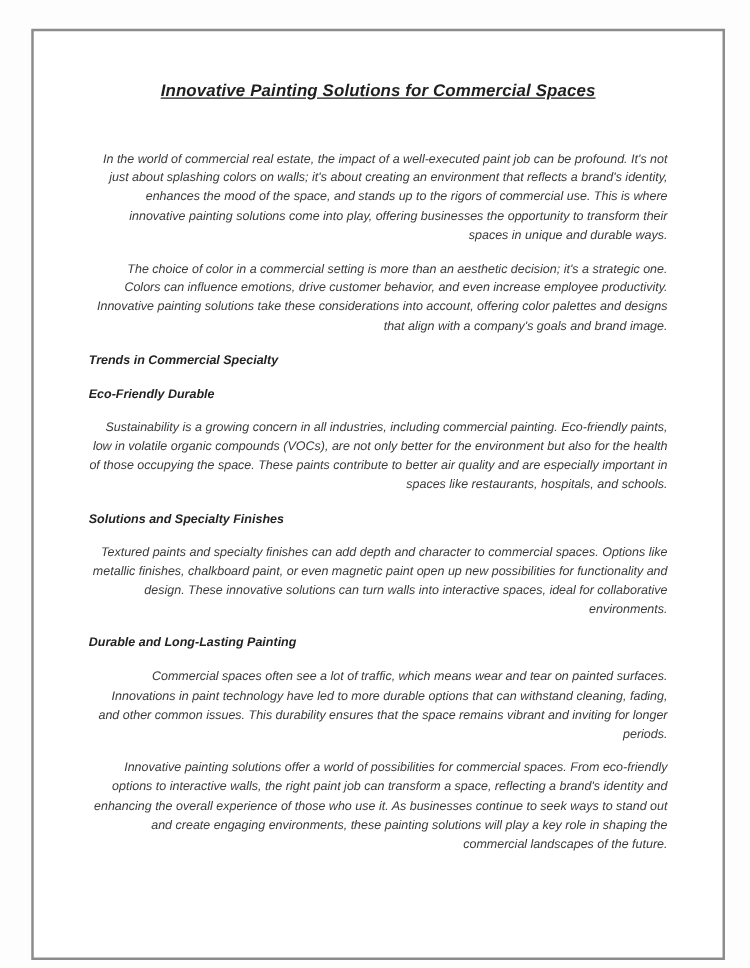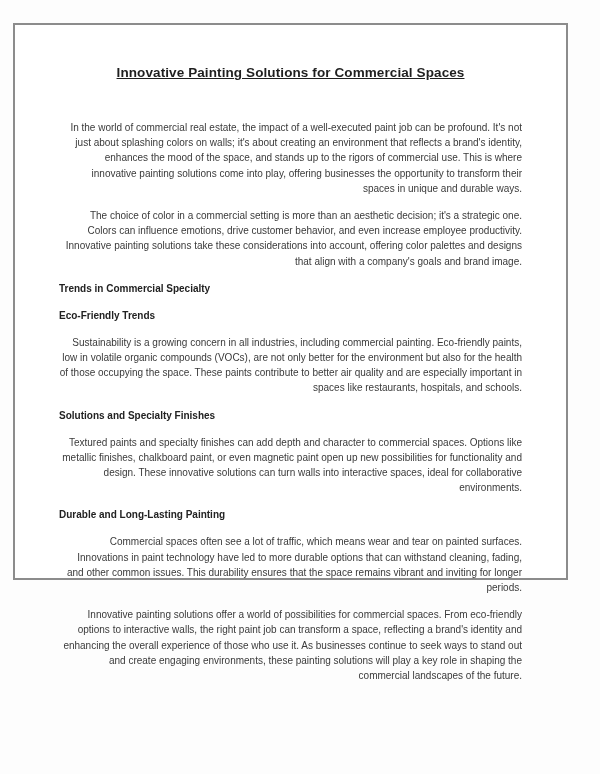--- a/index.html
+++ b/index.html
@@ -5,27 +5,28 @@
   * { margin: 0; padding: 0; box-sizing: border-box; }
   html, body {
     width: 600px;
     height: 774px;
     background: #fdfdfd;
     font-family: "Liberation Sans", sans-serif;
     overflow: hidden;
   }
   .page {
     position: absolute;
-    left: 13px;
+    left: 25px;
     top: 23px;
     width: 555px;
-    height: 557px;
+    height: 745px;
     background: #ffffff;
     border: 2px solid #8c8c8c;
     padding: 40px 44px 20px 44px;
+    font-style: italic;
   }
   .doc-title {
     font-size: 13.5px;
     font-weight: bold;
     text-decoration: underline;
     text-align: center;
     color: #1f1f1f;
     letter-spacing: 0.1px;
     margin-bottom: 40px;
   }
@@ -47,21 +48,21 @@
 </head>
 <body>
 
 <div class="page">
   <div class="doc-title">Innovative Painting Solutions for Commercial Spaces</div>
 
   <div>
     <p class="para">In the world of commercial real estate, the impact of a well-executed paint job can be profound. It's not just about splashing colors on walls; it's about creating an environment that reflects a brand's identity, enhances the mood of the space, and stands up to the rigors of commercial use. This is where innovative painting solutions come into play, offering businesses the opportunity to transform their spaces in unique and durable ways.</p>
     <p class="para">The choice of color in a commercial setting is more than an aesthetic decision; it's a strategic one. Colors can influence emotions, drive customer behavior, and even increase employee productivity. Innovative painting solutions take these considerations into account, offering color palettes and designs that align with a company's goals and brand image.</p>
     <p class="h2">Trends in Commercial Specialty</p>
-    <p class="h2">Eco-Friendly Trends</p>
+    <p class="h2">Eco-Friendly Durable</p>
     <p class="para">Sustainability is a growing concern in all industries, including commercial painting. Eco-friendly paints, low in volatile organic compounds (VOCs), are not only better for the environment but also for the health of those occupying the space. These paints contribute to better air quality and are especially important in spaces like restaurants, hospitals, and schools.</p>
     <p class="h2">Solutions and Specialty Finishes</p>
     <p class="para">Textured paints and specialty finishes can add depth and character to commercial spaces. Options like metallic finishes, chalkboard paint, or even magnetic paint open up new possibilities for functionality and design. These innovative solutions can turn walls into interactive spaces, ideal for collaborative environments.</p>
     <p class="h2">Durable and Long-Lasting Painting</p>
     <p class="para">Commercial spaces often see a lot of traffic, which means wear and tear on painted surfaces. Innovations in paint technology have led to more durable options that can withstand cleaning, fading, and other common issues. This durability ensures that the space remains vibrant and inviting for longer periods.</p>
     <p class="para">Innovative painting solutions offer a world of possibilities for commercial spaces. From eco-friendly options to interactive walls, the right paint job can transform a space, reflecting a brand's identity and enhancing the overall experience of those who use it. As businesses continue to seek ways to stand out and create engaging environments, these painting solutions will play a key role in shaping the commercial landscapes of the future.</p>
   </div>
 </div>
 
 </body></html>

